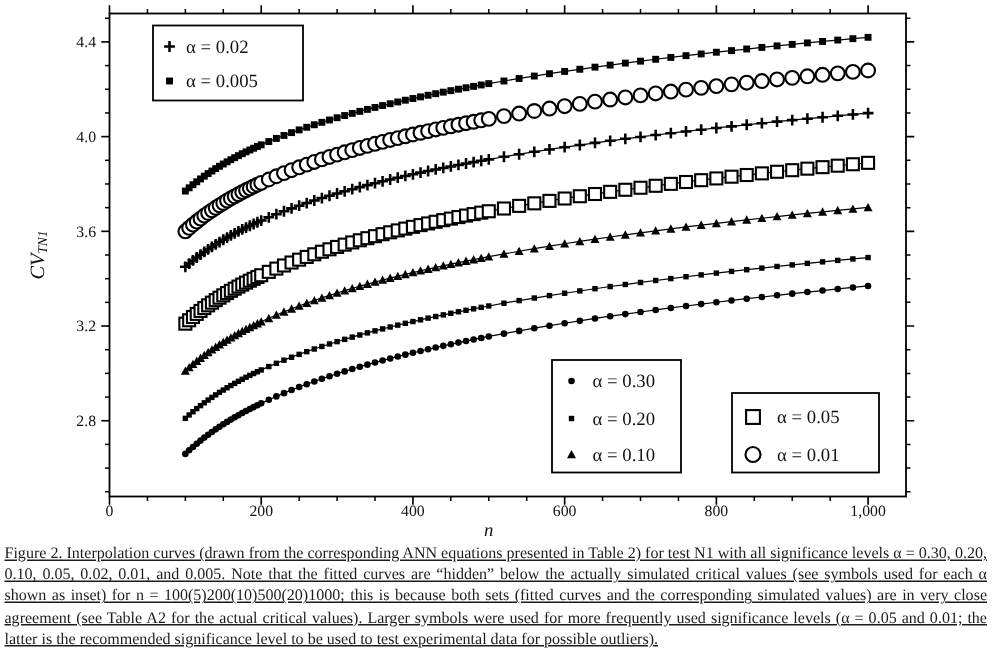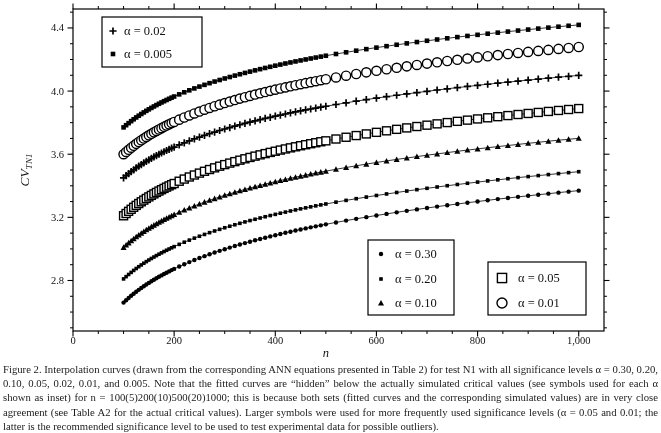--- a/index.html
+++ b/index.html
@@ -1,21 +1,21 @@
 <!DOCTYPE html>
 <html><head>
 <meta charset="utf-8">
 <style>
   html,body{margin:0;padding:0;background:#fff;}
   .page{position:relative;width:661px;height:433px;background:#ffffff;overflow:hidden;
         font-family:"Liberation Serif", serif;color:#111;}
   .chart-wrap{position:absolute;left:0;top:0;width:661px;height:362px;}
   svg{display:block;}
   .caption{position:absolute;left:3px;top:362px;width:655px;margin:0;
-           font-size:10.7px;line-height:14.2px;text-align:justify;color:#1c1c1c;}
+           font-size:10.7px;line-height:14.2px;text-align:justify;color:#1c1c1c;text-decoration:underline;}
 </style>
 </head>
 <body>
 
 <div class="page">
   <div class="chart-wrap">
     <svg id="chart" width="661" height="362" viewBox="0 0 661 362" xmlns="http://www.w3.org/2000/svg">
         <rect x="73" y="9" width="531" height="322" fill="none" stroke="#000000" stroke-width="1.2"></rect>
         <g>
           <line x1="98.28571428571428" y1="331" x2="98.28571428571428" y2="334" stroke="#000000" stroke-width="1"></line>

